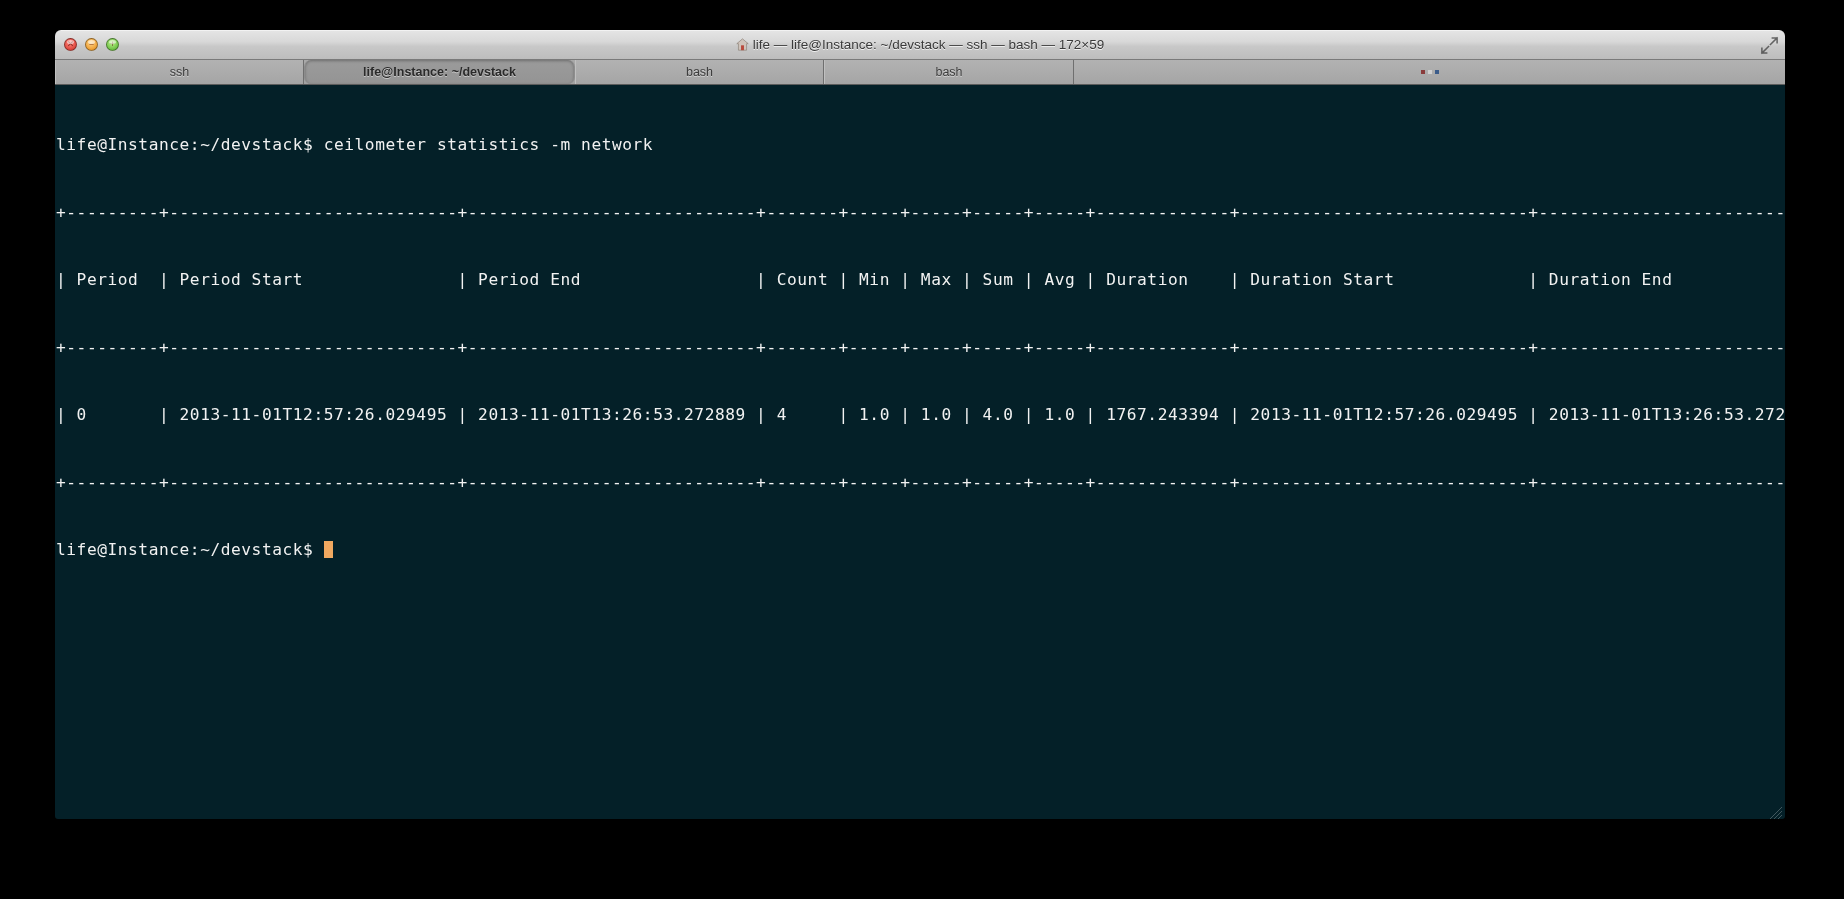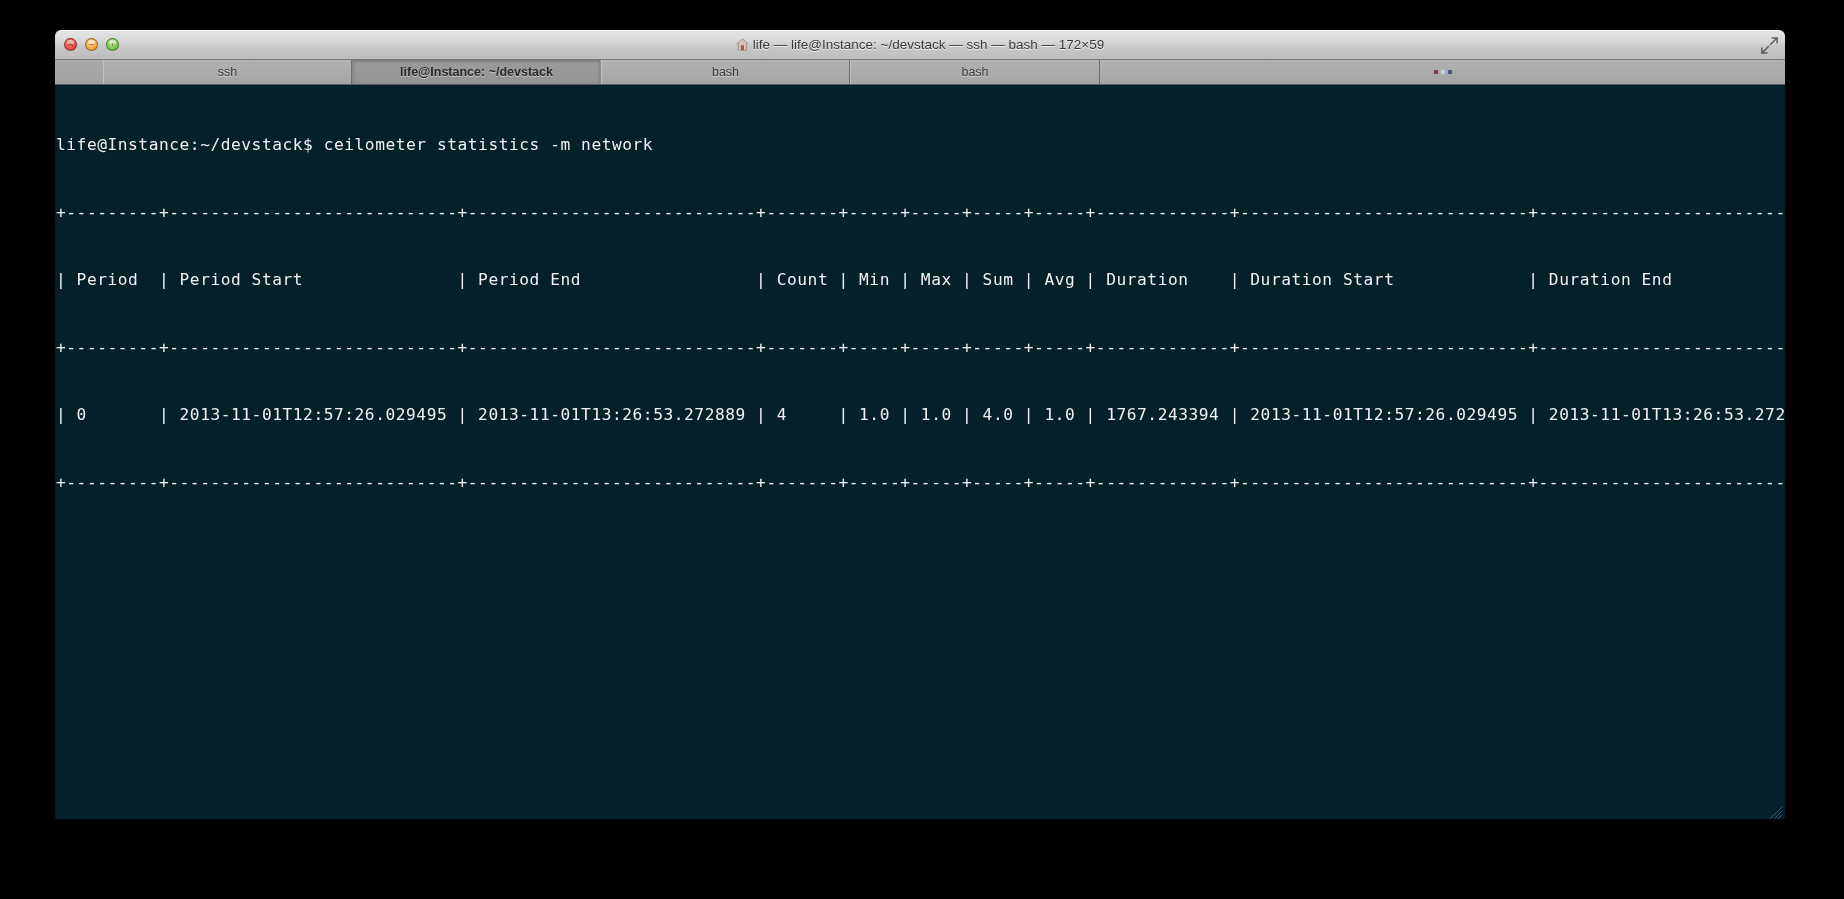--- a/index.html
+++ b/index.html
@@ -123,22 +123,22 @@
     box-sizing: border-box;
   }
   .tab.active {
     background: linear-gradient(to bottom, #9b9b9b 0%, #949494 100%);
     color: #2a2a2a;
     font-weight: bold;
     border-left: 1px solid #8d8d8d;
     border-right: 1px solid #8d8d8d;
     box-shadow: inset 0 1px 3px rgba(0,0,0,0.3);
   }
-  .tab.t1 { width: 249px; margin-left: 48px; }
-  .tab.t2 { width: 249px; }
+  .tab.t1 { width: 249px; }
+  .tab.t2 { width: 271px; border-radius: 7px; }
   .tab.t3 { width: 249px; }
   .tab.t4 { width: 249px; border-right: none; }
   #tab-overflow {
     flex: 1;
     display: flex;
     align-items: center;
     justify-content: center;
     border-left: 1px solid #6f6f6f;
     background: linear-gradient(to bottom, #b2b2b2 0%, #a5a5a5 100%);
     gap: 3px;
@@ -239,20 +239,21 @@
   </div>
 
   <div id="terminal">
     <div id="term-lines">
       <div class="line">life@Instance:~/devstack$ ceilometer statistics -m network</div>
       <div class="line">+---------+----------------------------+----------------------------+-------+-----+-----+-----+-----+-------------+----------------------------+----------------------------+</div>
       <div class="line">| Period  | Period Start               | Period End                 | Count | Min | Max | Sum | Avg | Duration    | Duration Start             | Duration End               |</div>
       <div class="line">+---------+----------------------------+----------------------------+-------+-----+-----+-----+-----+-------------+----------------------------+----------------------------+</div>
       <div class="line">| 0       | 2013-11-01T12:57:26.029495 | 2013-11-01T13:26:53.272889 | 4     | 1.0 | 1.0 | 4.0 | 1.0 | 1767.243394 | 2013-11-01T12:57:26.029495 | 2013-11-01T13:26:53.272889 |</div>
       <div class="line">+---------+----------------------------+----------------------------+-------+-----+-----+-----+-----+-------------+----------------------------+----------------------------+</div>
+      <div class="line"><span>life@Instance:~/devstack$ </span><span class="cursor"></span></div>
     </div>
     <div id="resize-grip">
       <svg width="14" height="14" viewBox="0 0 14 14">
         <path d="M13 5 L5 13 M13 9 L9 13 M13 1 L1 13" stroke="#ffffff" stroke-width="1" fill="none"></path>
       </svg>
     </div>
   </div>
 
 </div>
 

